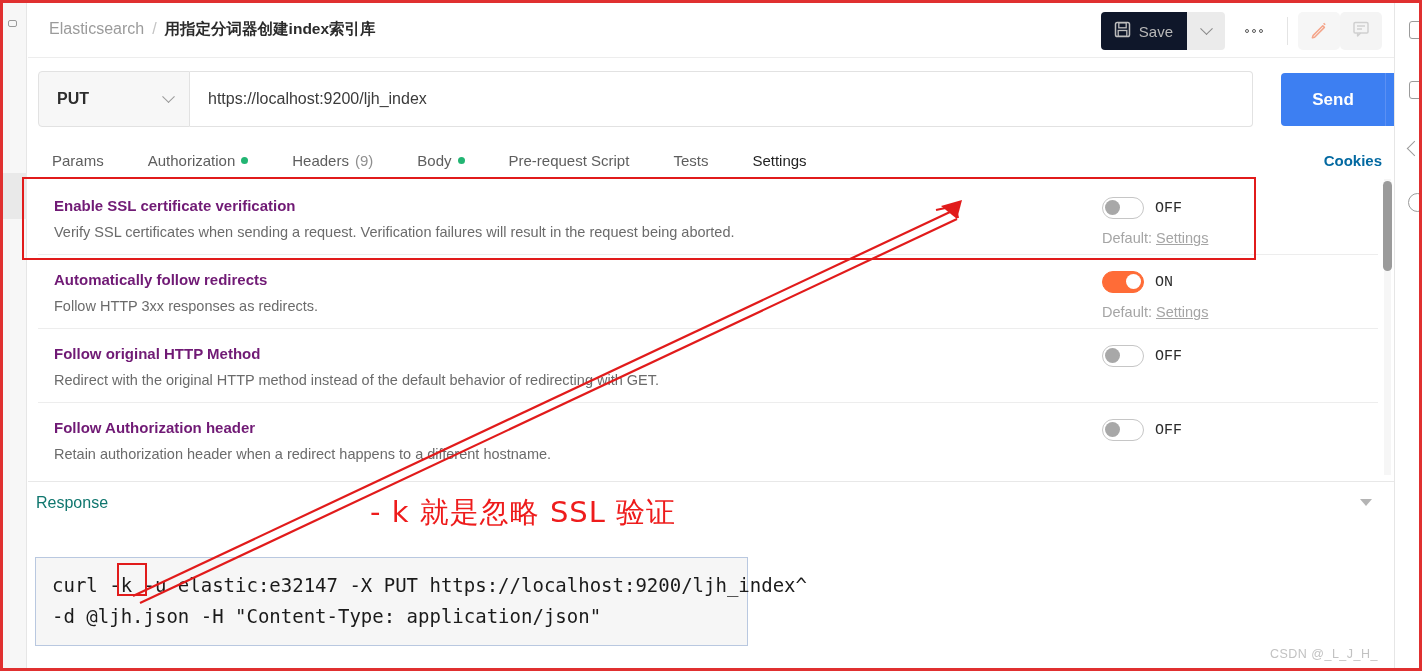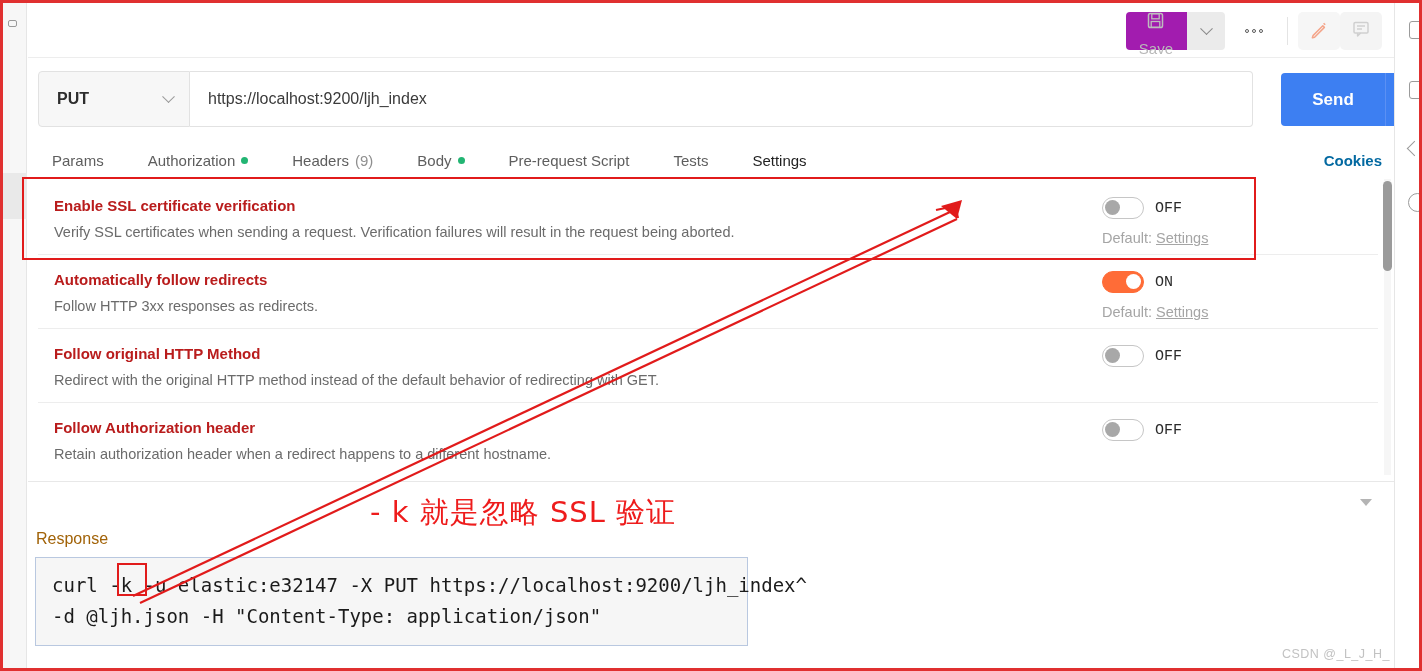--- a/index.html
+++ b/index.html
@@ -78,22 +78,22 @@
   .bc-sep  { color: #c4c4c4; }
   .bc-leaf { color: #2b2b2b; font-weight: 700; font-size: 15.5px; }
 
   .hdr-right {
     position: absolute; right: 12px; top: 9px;
     display: flex; align-items: center; gap: 0px;
   }
   .save-btn {
     display: flex; align-items: center; gap: 8px;
     height: 38px; padding: 0 14px 0 13px;
-    background: #a21caf; color: #b8b8b8;
-    border-radius: 4px 0 0 4px; font-size: 15px; flex-direction: column;
+    background: #0f172a; color: #b8b8b8;
+    border-radius: 4px 0 0 4px; font-size: 15px;
   }
   .save-caret {
     width: 38px; height: 38px; background: #ebebeb;
     border-radius: 0 4px 4px 0;
     display: flex; align-items: center; justify-content: center;
   }
   .caret-dn {
     width: 9px; height: 9px;
     border-right: 1.8px solid #8a8a8a; border-bottom: 1.8px solid #8a8a8a;
     transform: rotate(45deg) translate(-2px,-2px);
@@ -177,21 +177,21 @@
   .settings {
     position: absolute; left: 10px; top: 178px;
     width: 1356px; height: 300px; overflow: hidden;
   }
   .srow {
     position: relative; width: 1340px;
     border-bottom: 1px solid #ededed;
     padding: 16px 0 14px 16px;
   }
   .srow:last-child { border-bottom: none; }
-  .s-title { font-size: 15px; font-weight: 700; color: #b91c1c; margin-bottom: 10px; }
+  .s-title { font-size: 15px; font-weight: 700; color: #701a75; margin-bottom: 10px; }
   .s-desc  { font-size: 14.5px; color: #6b6b6b; }
   .s-right { position: absolute; right: 106px; top: 16px; width: 170px; }
   .tog-line { display: flex; align-items: center; gap: 11px; }
   .toggle {
     width: 42px; height: 22px; border-radius: 11px; position: relative;
     background: #ffffff; border: 1.6px solid #c6c6c6;
   }
   .toggle .knob {
     position: absolute; top: 2px; left: 2px;
     width: 15px; height: 15px; border-radius: 50%; background: #a8a8a8;
@@ -214,21 +214,21 @@
     background: #9b9b9b; border-radius: 5px;
   }
 
   
   .resp-bar {
     position: absolute; left: 0; top: 478px; width: 1366px; height: 46px;
     border-top: 1px solid #e8e8e8; background: #fff;
   }
   .resp-title {
     position: absolute; left: 8px; top: 12px;
-    font-size: 16px; color: #a16207; margin-top: 36px;
+    font-size: 16px; color: #0f766e;
   }
   .resp-chev {
     position: absolute; right: 22px; top: 17px;
     width: 0; height: 0;
     border-left: 6px solid transparent; border-right: 6px solid transparent;
     border-top: 7px solid #b4b4b4;
   }
 
   
   .code-box {
@@ -256,37 +256,42 @@
     border: 2.6px solid #e11b1b;
   }
   .hl-k {
     position: absolute; left: 117px; top: 563px;
     width: 30px; height: 33px;
     border: 2.4px solid #e11b1b;
   }
 
   
   .watermark {
-    position: absolute; right: 32px; bottom: 10px;
+    position: absolute; right: 44px; bottom: 10px;
     font-size: 12.5px; color: #c2c2c2; letter-spacing: .5px;
   }
 </style>
 </head>
 <body>
 
 <div id="root">
 
   <div class="left-rail">
     <div class="left-rail-dot"></div>
     <div class="left-rail-sel"></div>
   </div>
 
   <div class="main">
 
     <div class="header">
+      <div class="breadcrumb">
+        <span class="bc-root">Elasticsearch</span>
+        <span class="bc-sep">/</span>
+        <span class="bc-leaf">用指定分词器创建index索引库</span>
+      </div>
 
       <div class="hdr-right">
         <div class="save-btn">
           <span>
             <svg width="17" height="17" viewBox="0 0 17 17" fill="none">
               <rect x="1.5" y="1.5" width="14" height="14" rx="1.8" stroke="#bdbdbd" stroke-width="1.5"></rect>
               <rect x="4.8" y="1.8" width="7.4" height="5" stroke="#bdbdbd" stroke-width="1.3"></rect>
               <rect x="4.2" y="9.5" width="8.6" height="5.8" stroke="#bdbdbd" stroke-width="1.3"></rect>
             </svg>
           </span>

